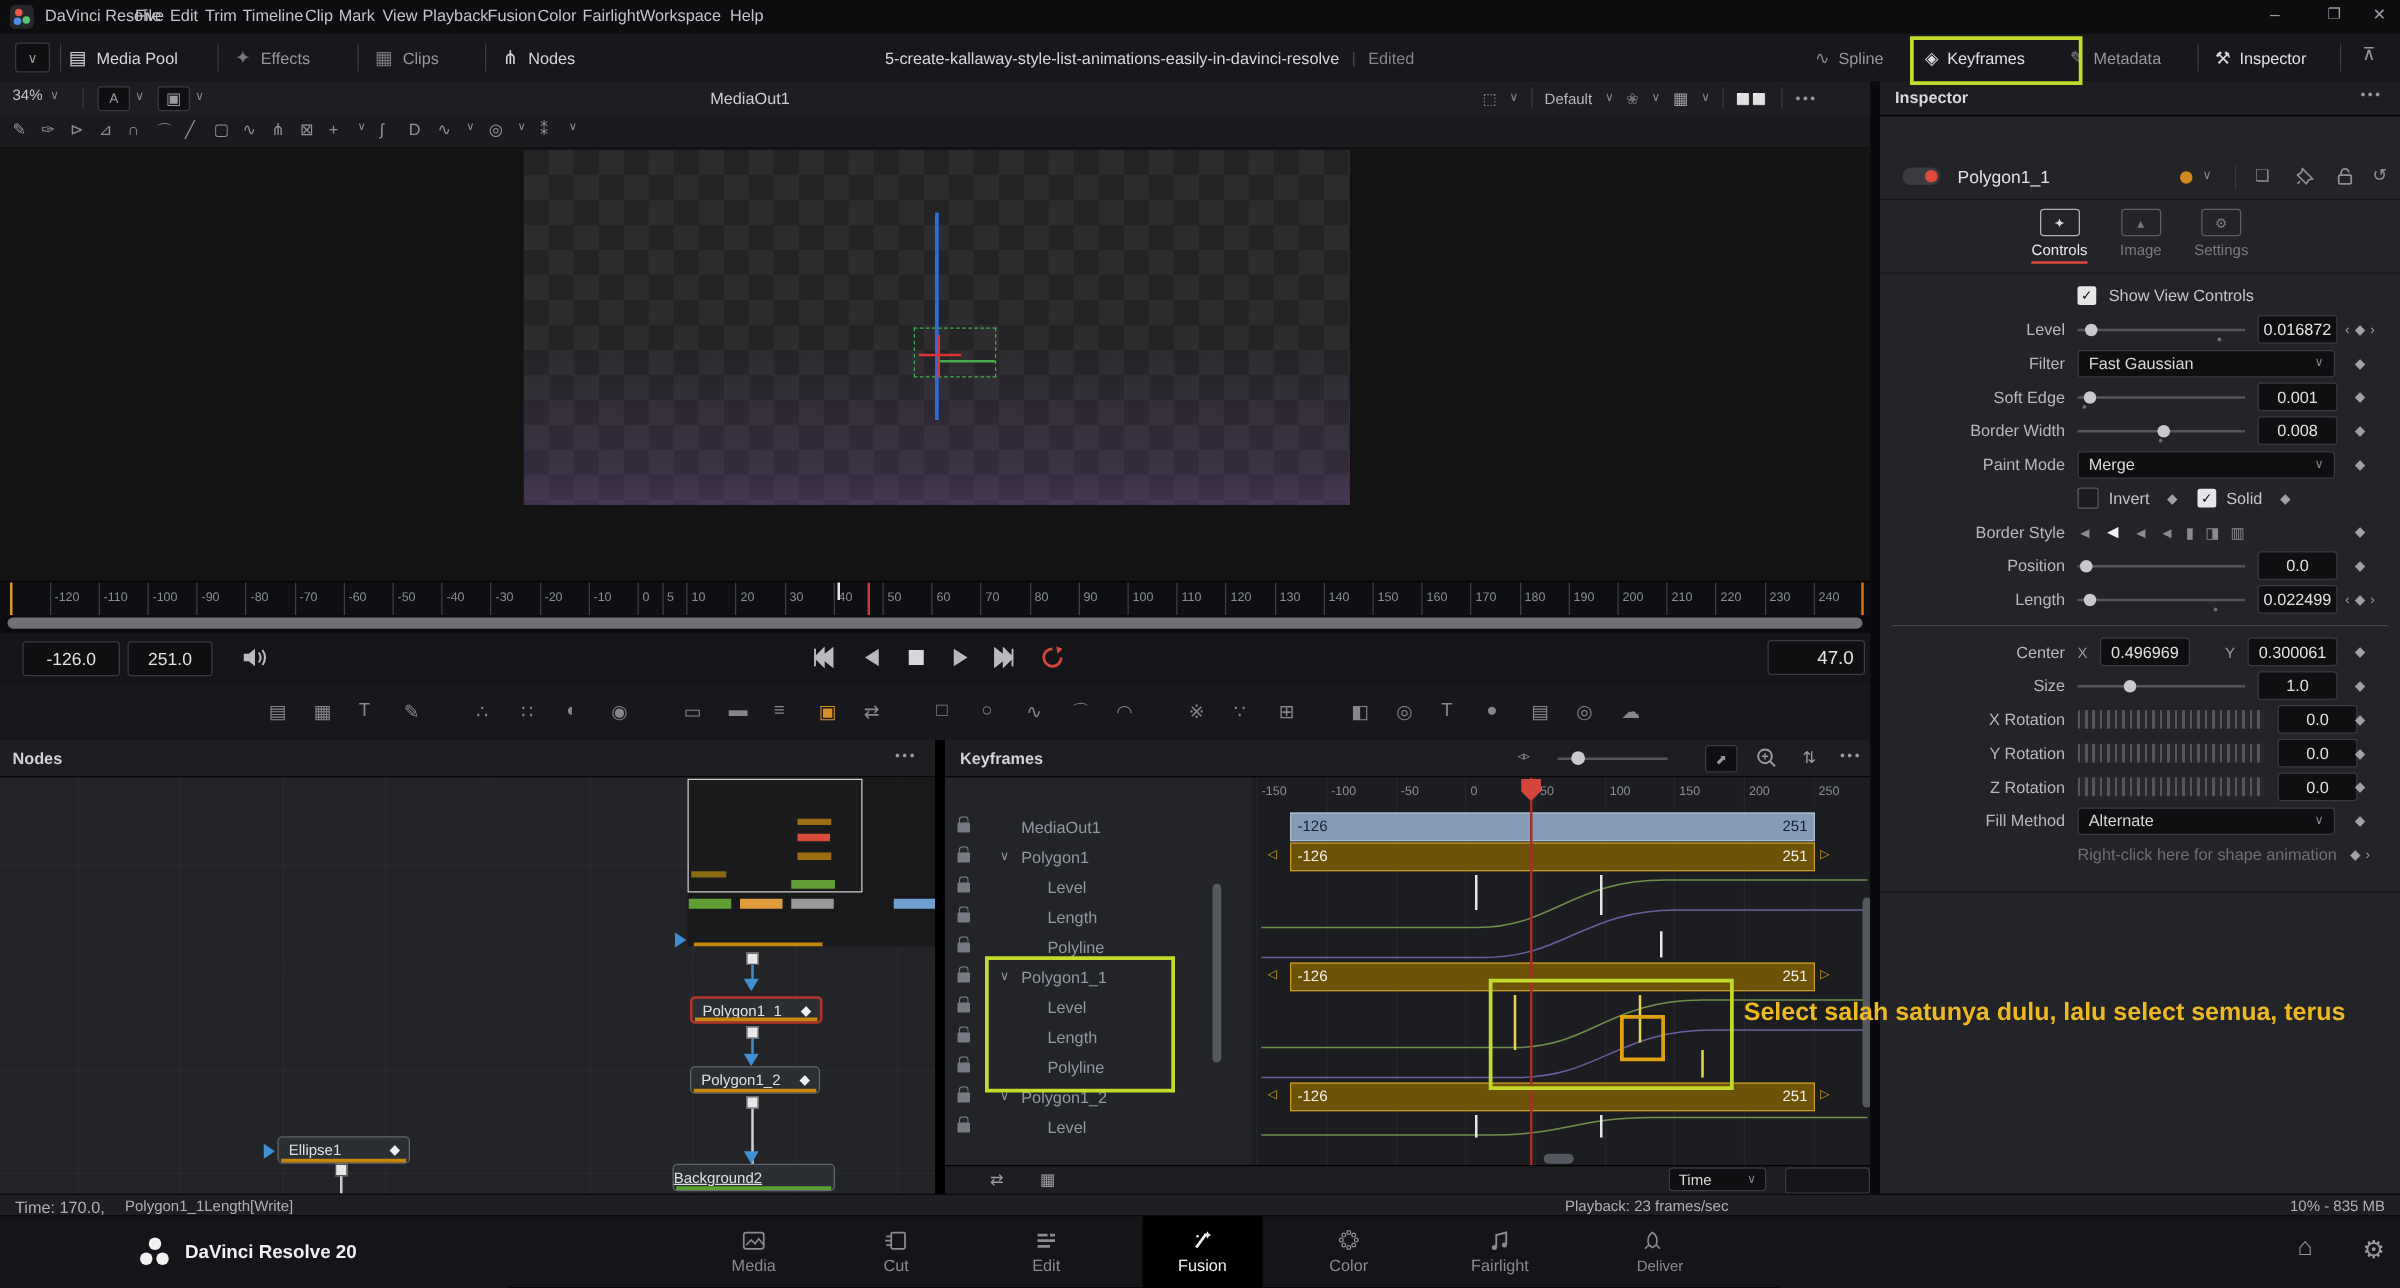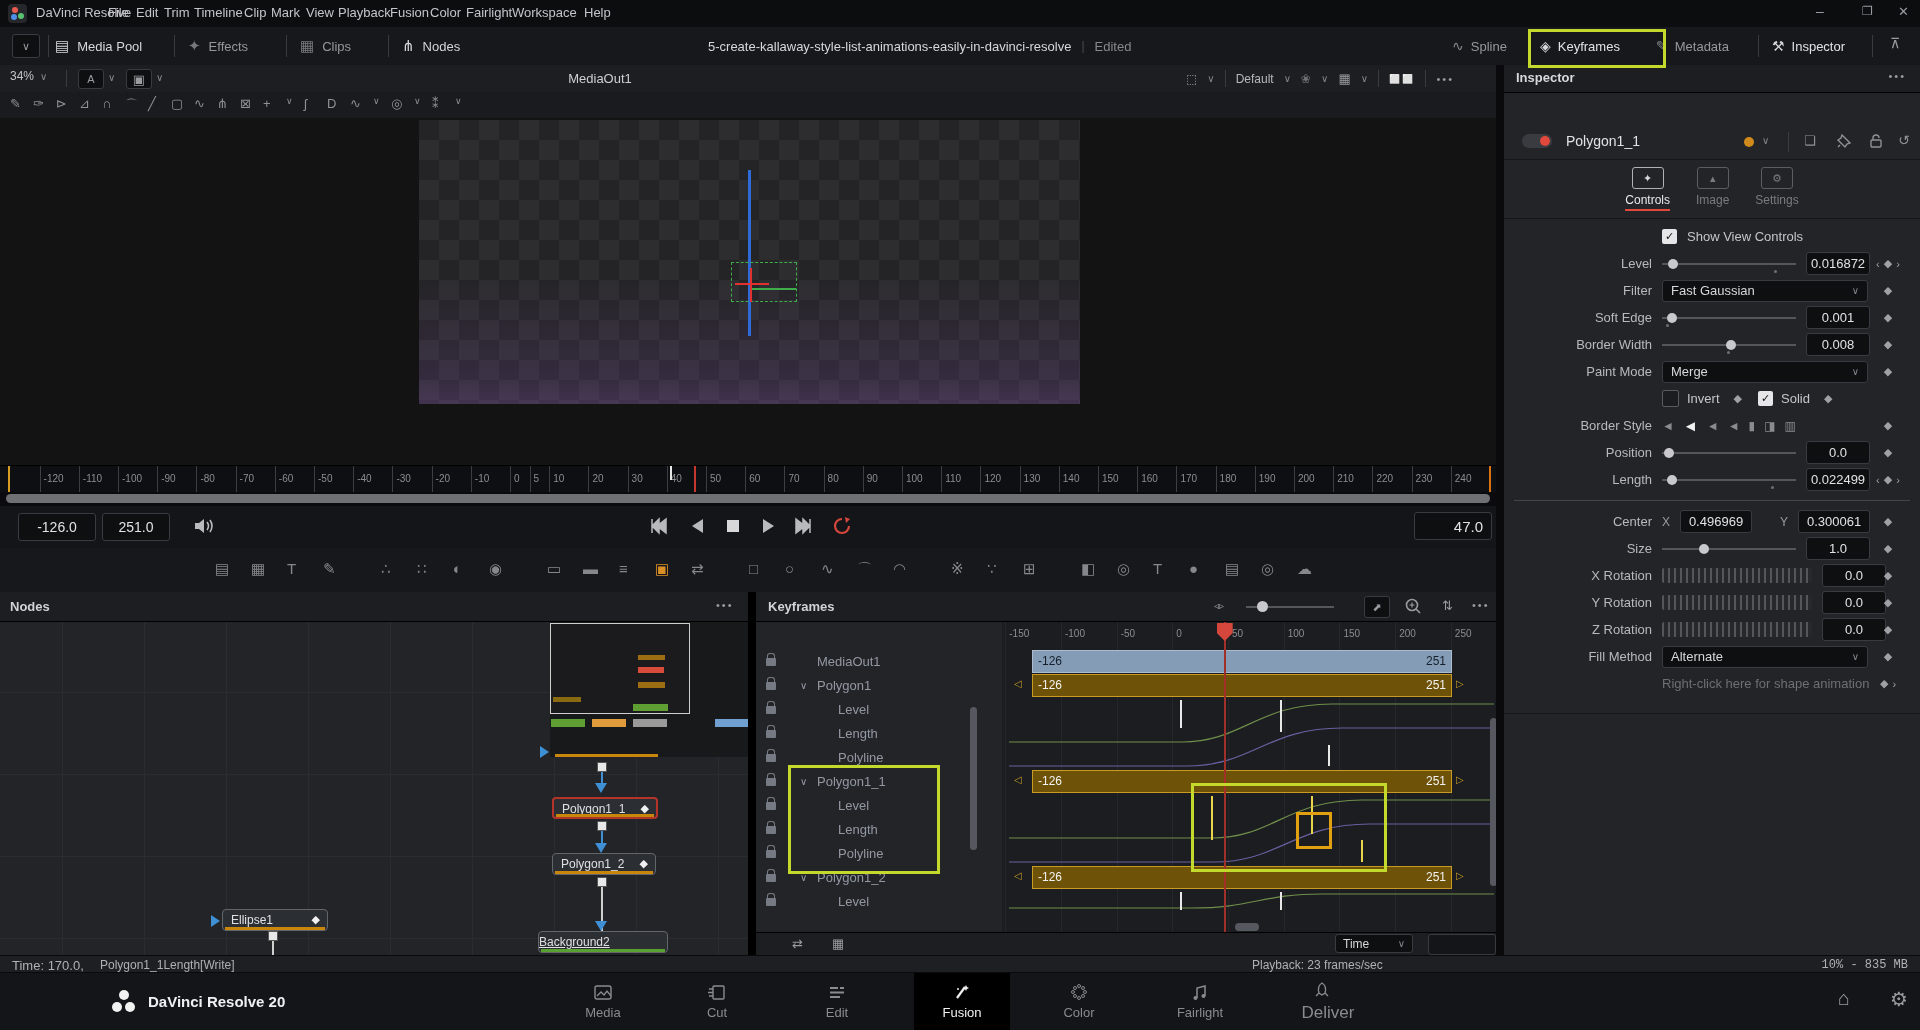--- a/index.html
+++ b/index.html
@@ -735,21 +735,21 @@
           <span class="kfdiamond">›</span>
         </div>
       </div>
     </div>
     <div style="position: absolute; left: 0px; top: 648px; width: 100%; height: 1px; background: rgb(21, 22, 26);"></div>
   </div>
 <div class="abs" id="statusbar" style="left:0;top:955px;width:1920px;height:18px;background:#1e1f23;border-top:1px solid #0a0a0a;border-bottom:1px solid #0a0a0a;box-sizing:border-box;">
     <span style="position: absolute; left: 12px; top: 2px; font-size: 13px; color: rgb(176, 176, 181);">Time: 170.0,</span>
     <span style="position: absolute; left: 100px; top: 2px; font-size: 12px; color: rgb(176, 176, 181);">Polygon1_1Length[Write]</span>
     <span style="position: absolute; left: 1252px; top: 2px; font-size: 12px; color: rgb(176, 176, 181);">Playback: 23 frames/sec</span>
-    <span style="position: absolute; right: 12px; top: 2px; font-size: 12px; color: rgb(176, 176, 181); font-family: Liberation Mono, monospace;">10% - 835 MB</span>
+    <span style="position: absolute; right: 12px; top: 2px; font-size: 12px; color: rgb(176, 176, 181);">10% - 835 MB</span>
   </div>
 <div class="abs" id="bottomnav" style="left:0;top:973px;width:1920px;height:57px;background:#141519;">
     <div style="position: absolute; left: 112px; top: 17px; width: 24px; height: 24px;">
       <div style="position: absolute; width: 10px; height: 10px; border-radius: 50%; background: rgb(242, 242, 242); left: 7px; top: 0px;"></div>
       <div style="position: absolute; width: 10px; height: 10px; border-radius: 50%; background: rgb(242, 242, 242); left: 0px; top: 12px;"></div>
       <div style="position: absolute; width: 10px; height: 10px; border-radius: 50%; background: rgb(242, 242, 242); left: 13px; top: 12px;"></div>
     </div>
     <span style="position: absolute; left: 148px; top: 20px; font-size: 15px; font-weight: bold; color: rgb(240, 240, 242);">DaVinci Resolve 20</span>
     <div style="position: absolute; left: 555px; top: 0px; width: 96px; height: 57px; display: flex; flex-direction: column; align-items: center; justify-content: center; gap: 3px;">
       <div style="width: 20px; height: 19px;">
@@ -812,19 +812,20 @@
       </div>
       <span style="font-size: 13px; color: rgb(138, 139, 144);">Fairlight</span>
     </div>
     <div style="position: absolute; left: 1272px; top: 0px; width: 96px; height: 57px; display: flex; flex-direction: column; align-items: center; justify-content: center; gap: 3px;">
       <div style="width: 20px; height: 19px;">
         <svg width="20" height="19" viewBox="0 0 20 19">
           <path d="M12 2 q5 3 3 10 l-3 2 -3 -2 q-2 -7 3 -10 z" stroke="#8a8b90" stroke-width="1.3" fill="none"></path>
           <path d="M9 12 l-3 3 M15 12 l3 3" stroke="#8a8b90" stroke-width="1.3"></path>
         </svg>
       </div>
-      <span style="font-size: 17px; color: rgb(138, 139, 144); margin-left: 16px;">Deliver</span>
+      <span style="font-size: 12px; color: rgb(138, 139, 144); margin-left: 16px;">Deliver</span>
     </div>
     <span style="position: absolute; left: 1838px; top: 14px; font-size: 20px; color: rgb(154, 155, 159);">⌂</span>
     <span style="position: absolute; left: 1890px; top: 14px; font-size: 20px; color: rgb(154, 155, 159);">⚙</span>
   </div>
 <div class="abs" id="annotation" style="left: 1395px; top: 797px; width: 520px; font-size: 20px; font-weight: bold; line-height: 27px; z-index: 50; color: rgb(238, 184, 34);">
+    <div>Select salah satunya dulu, lalu select semua, terus</div>
   </div>
 
 </body></html>

